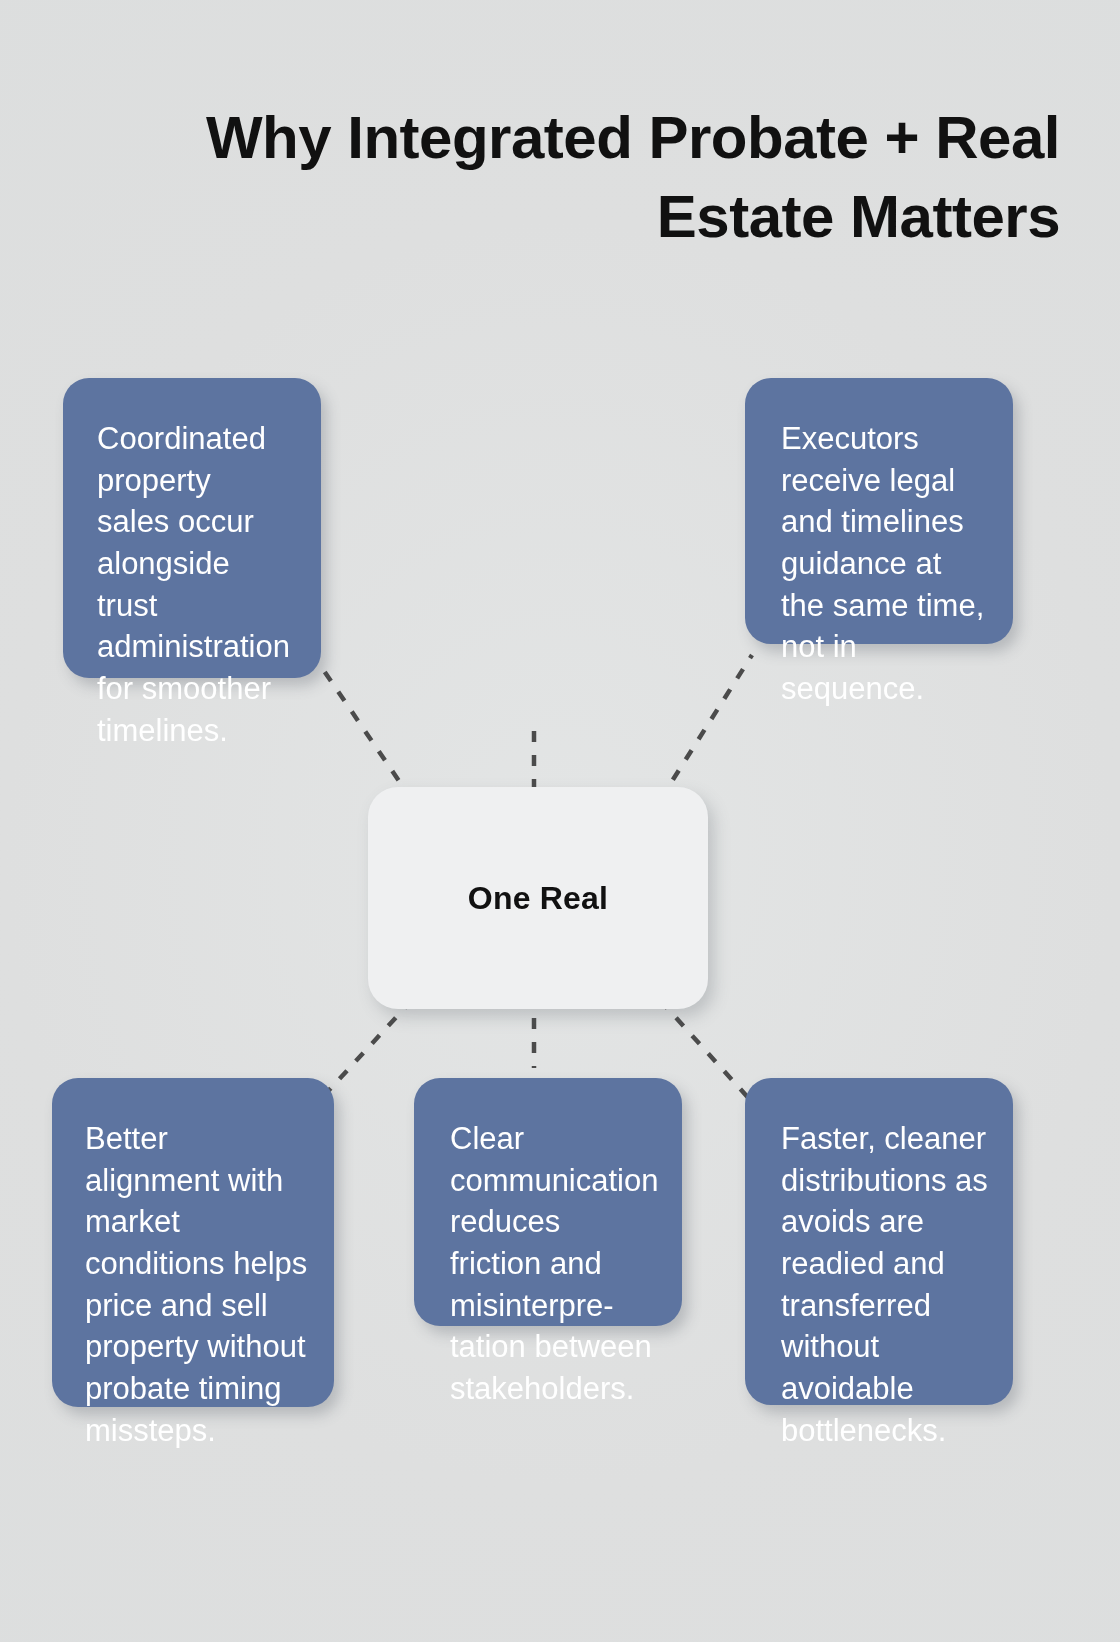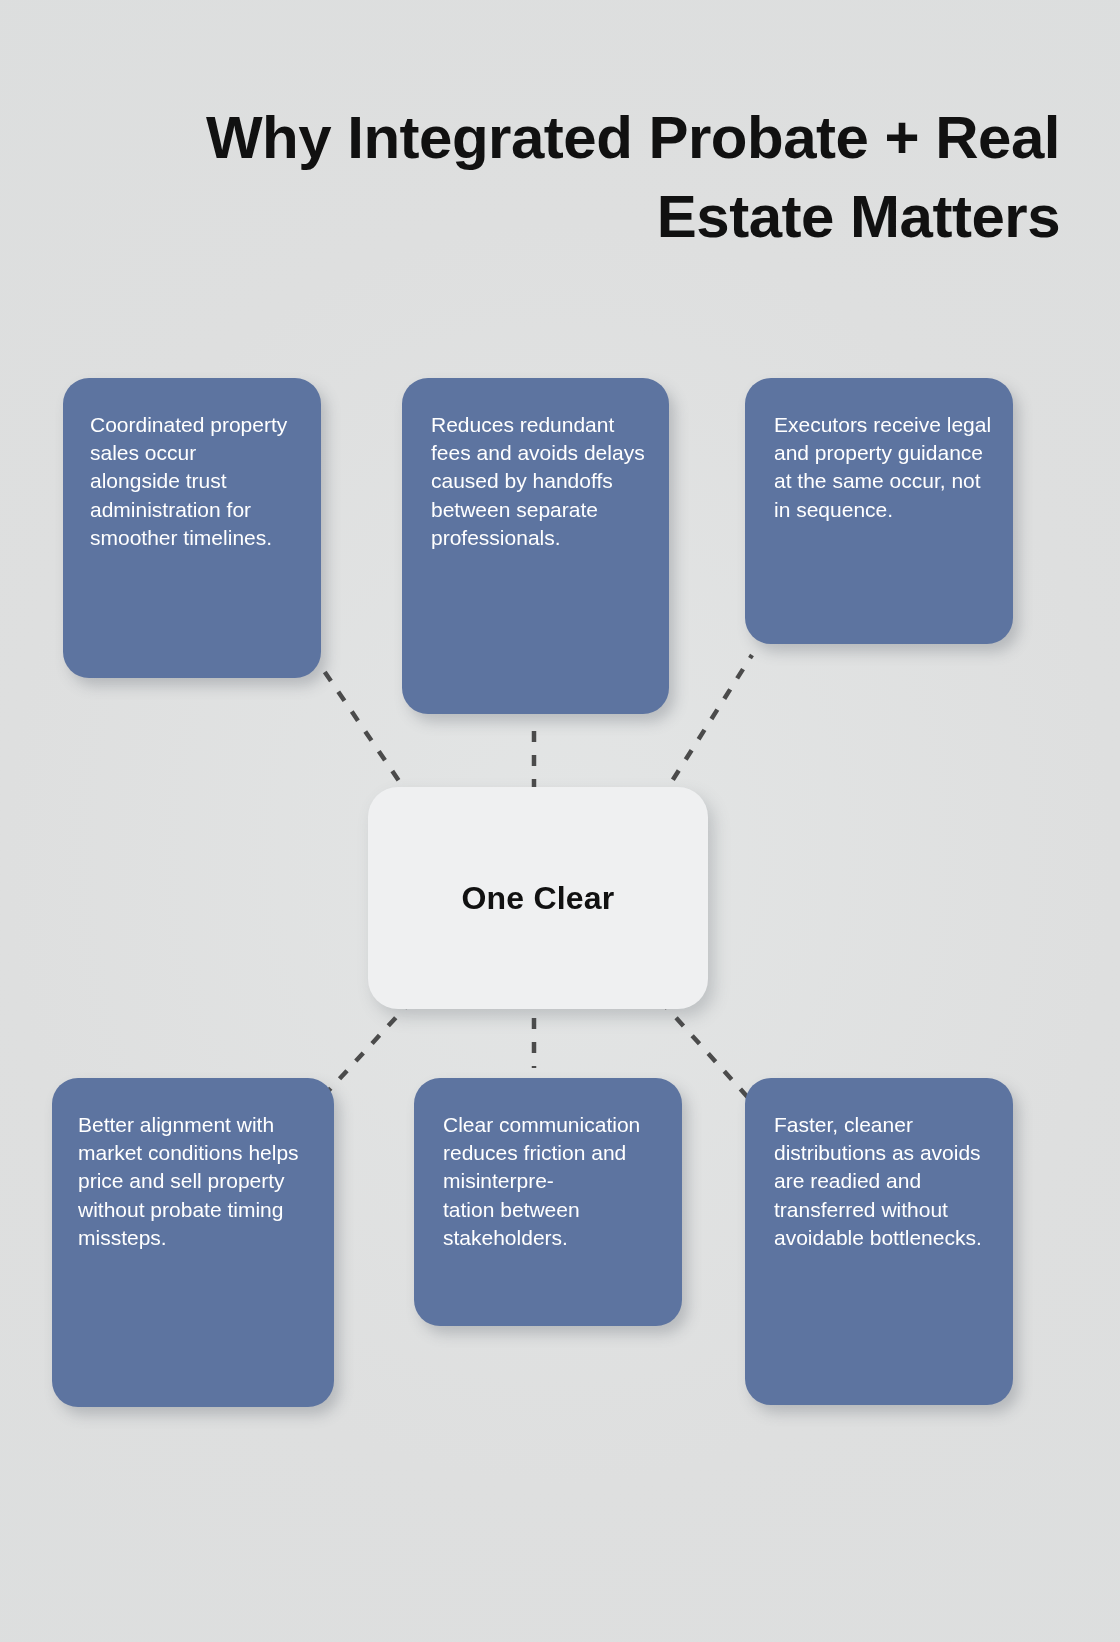--- a/index.html
+++ b/index.html
@@ -56,25 +56,25 @@
   
   .card {
     position: absolute;
     background: #5d74a0;
     border-radius: 26px;
     box-shadow: 6px 8px 14px rgba(90, 95, 105, 0.30);
     box-sizing: border-box;
   }
   .card-text {
     color: #ffffff;
-    font-size: 21px;
+    font-size: 31px;
     line-height: 1.345;
     font-weight: 400;
     padding: 0;
-    margin: 5px;
+    margin: 12px;
     white-space: pre-line;
   }
 
   
   #card-1 { left: 63px;  top: 378px;  width: 258px; height: 300px; }
   #card-1 .card-text { padding: 28px 26px 0 22px; }
 
   #card-2 { left: 402px; top: 378px;  width: 267px; height: 336px; }
   #card-2 .card-text { padding: 28px 14px 0 24px; }
 
@@ -126,30 +126,27 @@
     <line class="conn-line" x1="660" y1="800" x2="752" y2="655"></line>
     <line class="conn-line" x1="412" y1="1000" x2="320" y2="1100"></line>
     <line class="conn-line" x1="534" y1="1018" x2="534" y2="1068"></line>
     <line class="conn-line" x1="660" y1="1000" x2="752" y2="1102"></line>
   </svg>
 
   <div class="card" id="card-1">
     <div class="card-text">Coordinated property sales occur alongside trust administration for smoother timelines.</div>
   </div>
 
-  <div class="card" id="card-2">
-    <div class="card-text">Reduces redundant fees and avoids delays caused by handoffs between separate professionals.</div>
-  </div>
 
   <div class="card" id="card-3">
-    <div class="card-text">Executors receive legal and property guidance at the same occur, not in sequence.</div>
+    <div class="card-text">Executors receive legal and timelines guidance at the same time, not in sequence.</div>
   </div>
 
   <div id="center-node">
-    <div class="center-label">One Clear</div>
+    <div class="center-label">One Real</div>
   </div>
 
   <div class="card" id="card-4">
     <div class="card-text">Better alignment with market conditions helps price and sell property without probate timing missteps.</div>
   </div>
 
   <div class="card" id="card-5">
     <div class="card-text">Clear communication reduces friction and misinterpre-
 tation between stakeholders.</div>
   </div>

